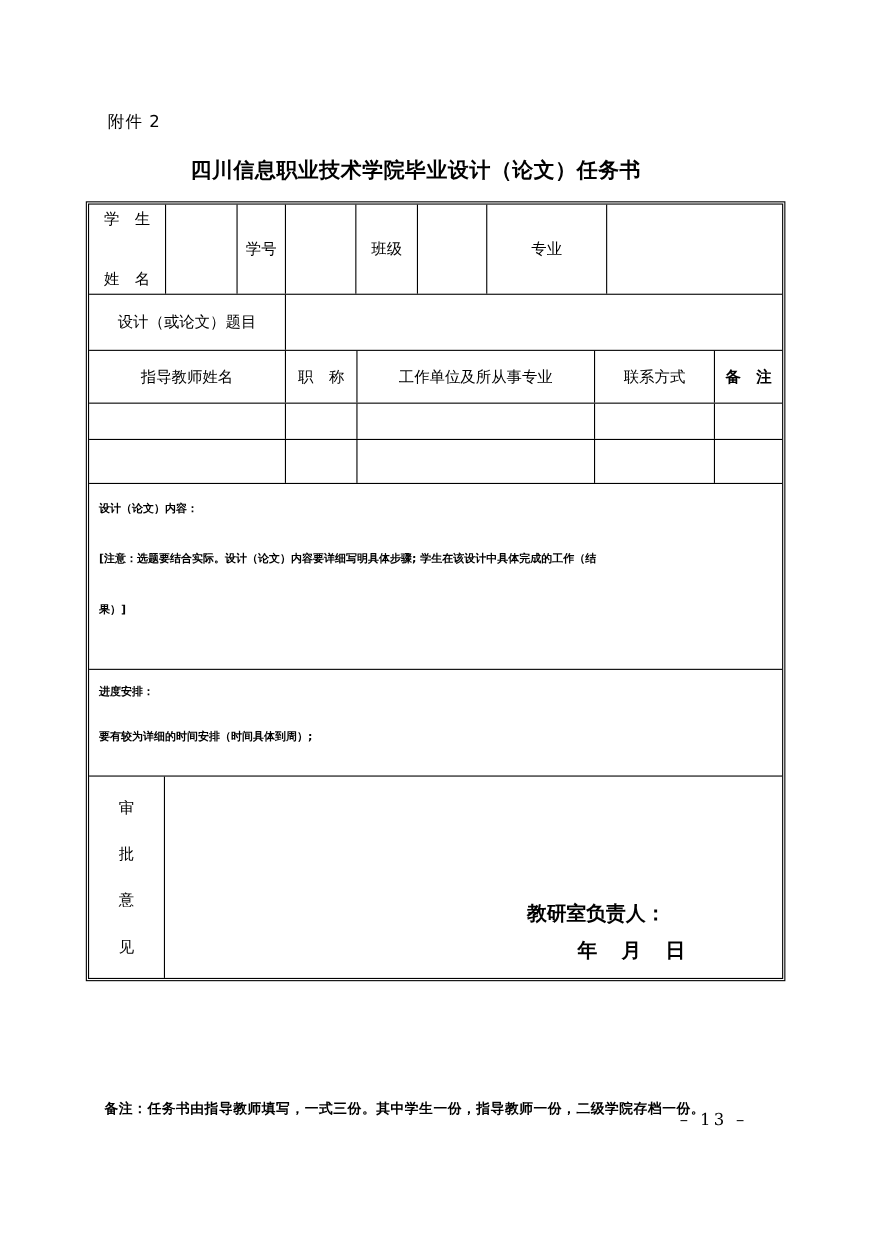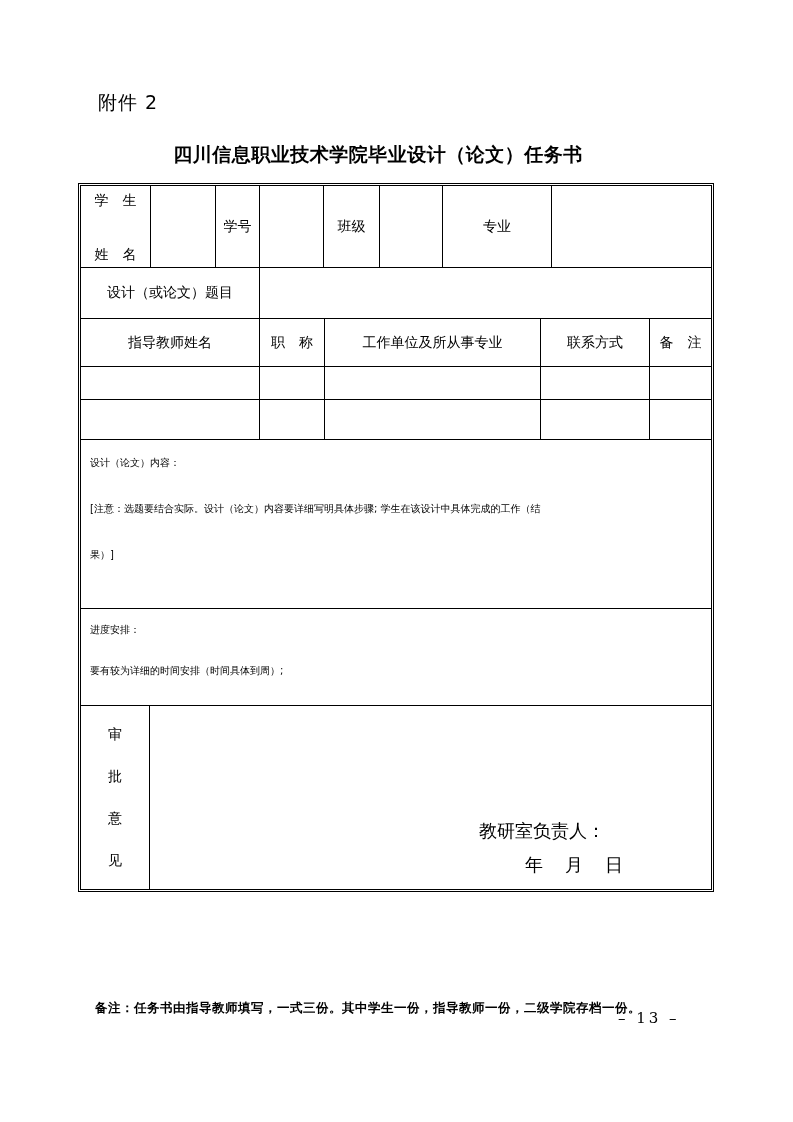--- a/index.html
+++ b/index.html
@@ -9,22 +9,22 @@
     width: 793px;
     height: 1122px;
     background: #ffffff;
     color: #000000;
     font-family: "DejaVu Sans", sans-serif;
     overflow: hidden;
   }
   .attachment {
     position: absolute;
     left: 98px;
-    top: 90px;
-    font-size: 19px;
+    top: 101px;
+    font-size: 15px;
     letter-spacing: 1px;
   }
   .doc-title {
     position: absolute;
     left: 0;
     top: 142px;
     width: 756px;
     text-align: center;
     font-size: 19px;
     font-weight: bold;
@@ -48,21 +48,21 @@
   .r4 { height: 33px; }
   .r5 { height: 40px; }
   .r6 { height: 169px; }
   .r7 { height: 97px; }
   .r8 { height: 103px; }
   .r9 { height: 183px; }
   .w70 { width: 70px; }  .w65 { width: 65px; }  .w44 { width: 44px; }
   .w64 { width: 64px; }  .w56 { width: 56px; }  .w63 { width: 63px; }
   .w109 { width: 109px; } .w179 { width: 179px; } .w216 { width: 216px; }
   .w69 { width: 69px; }
-  .grow { flex: 1; }
+  .grow { flex: 1; font-weight: bold; }
   .label {
     display: flex;
     flex-direction: column;
     align-items: center;
     justify-content: center;
     text-align: center;
     font-size: 14px;
     gap: 16px;
   }
   .label.hwrap { flex-direction: row; }

